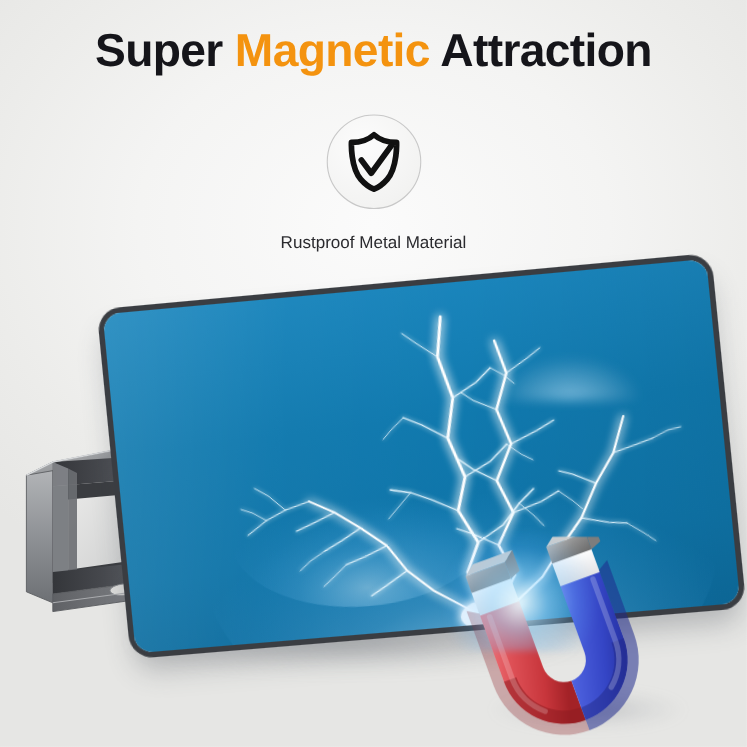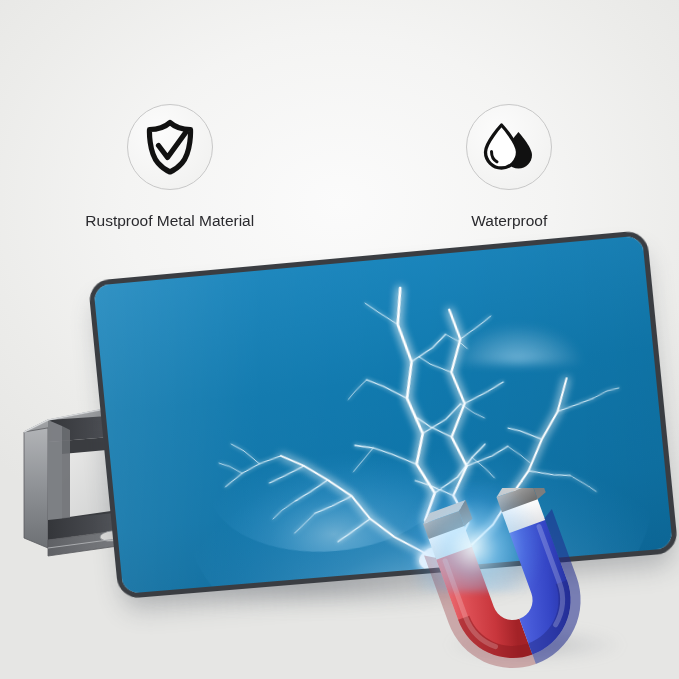--- a/index.html
+++ b/index.html
@@ -184,50 +184,38 @@
     background: radial-gradient(ellipse 40% 60% at 50% 100%, rgba(200,235,255,0.55) 0%, rgba(230,245,255,0.20) 45%, rgba(255,255,255,0) 75%);
     filter: blur(5px);
     pointer-events: none;
   }
 </style>
 </head>
 <body>
 
 <div id="poster">
 
+  <div id="title-block">
+    <div id="title"><span class="word">Super </span><span class="word word-highlight">Magnetic</span><span class="word"> Attraction</span></div>
+  </div>
 
   <div id="features">
 
     <div class="feature">
       <div class="feature-icon-circle">
         <span>
           <svg width="54" height="56" viewBox="0 0 54 56">
             <path d="M27 3.5 C21 9 14 10.5 6.5 10.5 C6.5 10.5 5.5 33 15 44 C19.5 49.2 23.5 51.5 27 53 C30.5 51.5 34.5 49.2 39 44 C48.5 33 47.5 10.5 47.5 10.5 C40 10.5 33 9 27 3.5 Z" fill="none" stroke="#111111" stroke-width="5.2" stroke-linejoin="round"></path>
             <path d="M15.5 26.5 L24.5 38.5 L43 13" fill="none" stroke="#111111" stroke-width="5.2" stroke-linecap="round" stroke-linejoin="round"></path>
           </svg>
         </span>
       </div>
       <div class="feature-label">Rustproof Metal Material</div>
     </div>
 
-    <div class="feature">
-      <div class="feature-icon-circle">
-        <span>
-          <svg width="58" height="58" viewBox="0 0 58 58">
-
-            <path d="M38.5 14 C38.5 14 52 29 52 37 C52 44.5 45.9 50.5 38.5 50.5 C31.1 50.5 25 44.5 25 37 C25 29 38.5 14 38.5 14 Z" fill="#111111"></path>
-
-            <path d="M21.5 7 C21.5 7 37.5 24.5 37.5 34 C37.5 42.8 30.3 50 21.5 50 C12.7 50 5.5 42.8 5.5 34 C5.5 24.5 21.5 7 21.5 7 Z" fill="#ffffff" stroke="#111111" stroke-width="3.3" stroke-linejoin="round"></path>
-
-            <path d="M11.5 33.5 C11.5 38.5 13.5 42 17 43.8" fill="none" stroke="#111111" stroke-width="3" stroke-linecap="round"></path>
-          </svg>
-        </span>
-      </div>
-      <div class="feature-label">Waterproof</div>
-    </div>
 
 
   </div>
 
   <div id="scene">
 
     <div id="ground-shadow"></div>
 
     <div id="bracket">
       <svg width="190" height="200" viewBox="0 0 190 200">

